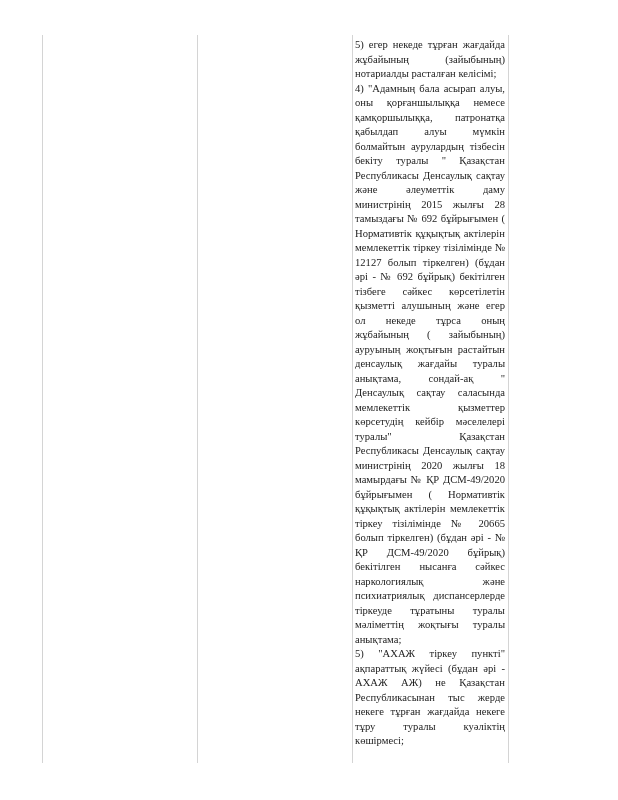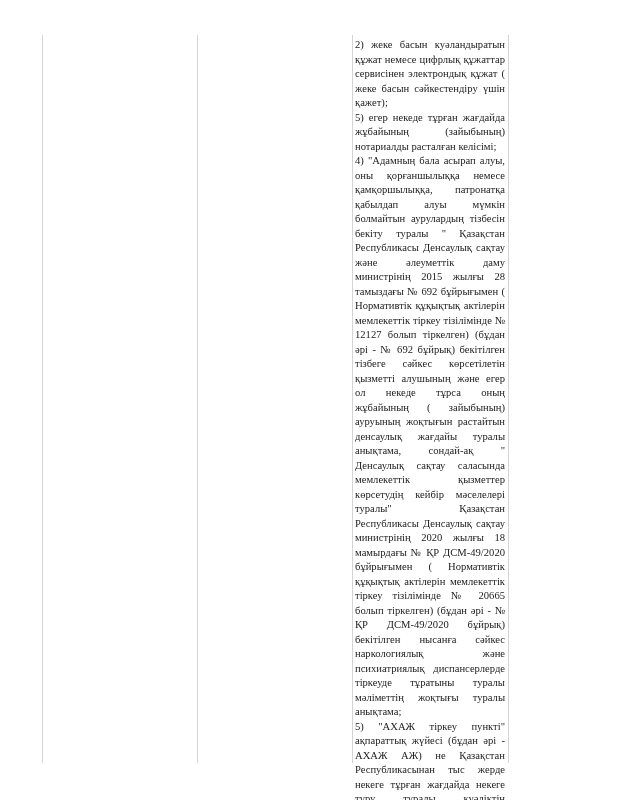--- a/index.html
+++ b/index.html
@@ -21,19 +21,18 @@
 </head>
 <body>
 
 <div>
   <div class="vline" style="left:42px;"></div>
   <div class="vline" style="left:197px;"></div>
   <div class="vline" style="left:352px;"></div>
   <div class="vline" style="left:508px;"></div>
 
   <div class="cell-text">
-    <p class="para">2) жеке басын куәландыратын құжат немесе цифрлық құжаттар сервисінен электрондық құжат ( жеке басын сәйкестендіру үшін қажет);</p>
     <p class="para">5) егер некеде тұрған жағдайда жұбайының (зайыбының) нотариалды расталған келісімі;</p>
     <p class="para">4) "Адамның бала асырап алуы, оны қорғаншылыққа немесе қамқоршылыққа, патронатқа қабылдап алуы мүмкін болмайтын аурулардың тізбесін бекіту туралы " Қазақстан Республикасы Денсаулық сақтау және әлеуметтік даму министрінің 2015 жылғы 28 тамыздағы № 692 бұйрығымен ( Нормативтік құқықтық актілерін мемлекеттік тіркеу тізілімінде № 12127 болып тіркелген) (бұдан әрі - № 692 бұйрық) бекітілген тізбеге сәйкес көрсетілетін қызметті алушының және егер ол некеде тұрса оның жұбайының ( зайыбының) ауруының жоқтығын растайтын денсаулық жағдайы туралы анықтама, сондай-ақ " Денсаулық сақтау саласында мемлекеттік қызметтер көрсетудің кейбір мәселелері туралы" Қазақстан Республикасы Денсаулық сақтау министрінің 2020 жылғы 18 мамырдағы № ҚР ДСМ-49/2020 бұйрығымен ( Нормативтік құқықтық актілерін мемлекеттік тіркеу тізілімінде № 20665 болып тіркелген) (бұдан әрі - № ҚР ДСМ-49/2020 бұйрық) бекітілген нысанға сәйкес наркологиялық және психиатриялық диспансерлерде тіркеуде тұратыны туралы мәліметтің жоқтығы туралы анықтама;</p>
     <p class="para">5) "АХАЖ тіркеу пункті" ақпараттық жүйесі (бұдан әрі - АХАЖ АЖ) не Қазақстан Республикасынан тыс жерде некеге тұрған жағдайда некеге тұру туралы куәліктің көшірмесі;</p>
 
   </div>
 </div>
 
 </body></html>

